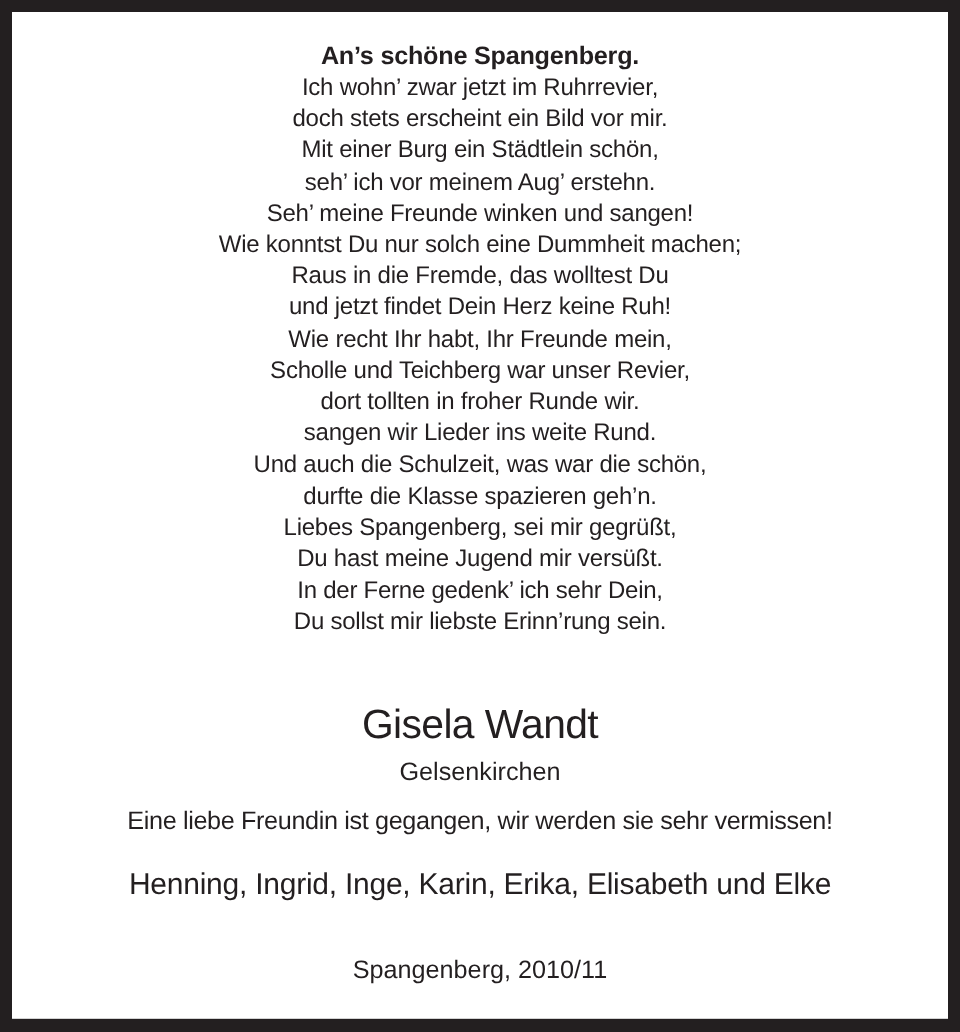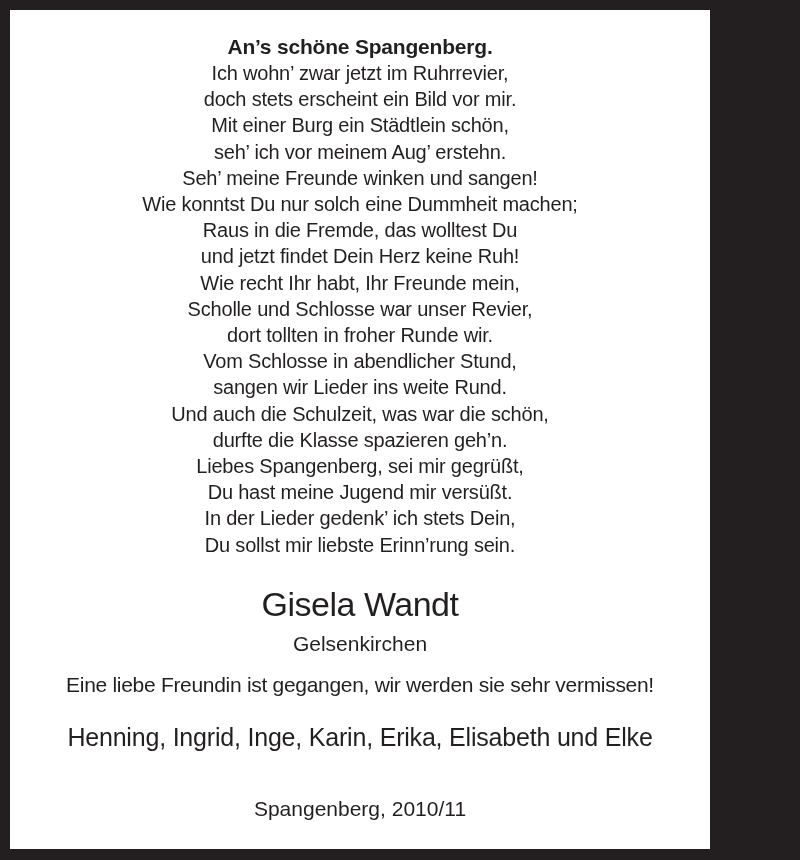--- a/index.html
+++ b/index.html
@@ -8,21 +8,21 @@
       height: 860px;
       background: #231f20;
       font-family: "Liberation Sans", sans-serif;
       color: #231f20;
       overflow: hidden;
     }
     .frame {
       position: absolute;
       left: 10px;
       top: 10px;
-      width: 700px;
+      width: 780px;
       height: 839px;
       background: #ffffff;
       box-sizing: border-box;
       text-align: center;
     }
     .poem {
       position: absolute;
       top: 24px;
       left: 0;
       right: 0;
@@ -89,29 +89,28 @@
     <div class="poem-title">An’s schöne Spangenberg.</div>
     <div class="poem-line">Ich wohn’ zwar jetzt im Ruhrrevier,</div>
     <div class="poem-line">doch stets erscheint ein Bild vor mir.</div>
     <div class="poem-line">Mit einer Burg ein Städtlein schön,</div>
     <div class="poem-line">seh’ ich vor meinem Aug’ erstehn.</div>
     <div class="poem-line">Seh’ meine Freunde winken und sangen!</div>
     <div class="poem-line">Wie konntst Du nur solch eine Dummheit machen;</div>
     <div class="poem-line">Raus in die Fremde, das wolltest Du</div>
     <div class="poem-line">und jetzt findet Dein Herz keine Ruh!</div>
     <div class="poem-line">Wie recht Ihr habt, Ihr Freunde mein,</div>
-    <div class="poem-line">Scholle und Schlosse war unser Revier,</div>
+    <div class="poem-line">Scholle und Teichberg war unser Revier,</div>
     <div class="poem-line">dort tollten in froher Runde wir.</div>
-    <div class="poem-line">Vom Schlosse in abendlicher Stund,</div>
     <div class="poem-line">sangen wir Lieder ins weite Rund.</div>
     <div class="poem-line">Und auch die Schulzeit, was war die schön,</div>
     <div class="poem-line">durfte die Klasse spazieren geh’n.</div>
     <div class="poem-line">Liebes Spangenberg, sei mir gegrüßt,</div>
     <div class="poem-line">Du hast meine Jugend mir versüßt.</div>
-    <div class="poem-line">In der Lieder gedenk’ ich stets Dein,</div>
+    <div class="poem-line">In der Ferne gedenk’ ich sehr Dein,</div>
     <div class="poem-line">Du sollst mir liebste Erinn’rung sein.</div>
   </div>
 
   <div class="name">Gisela Wandt</div>
   <div class="city">Gelsenkirchen</div>
   <div class="message">Eine liebe Freundin ist gegangen, wir werden sie sehr vermissen!</div>
 
   <div class="signers">
     <div>Henning, Ingrid, Inge, Karin, Erika, Elisabeth und Elke</div>
   </div>

